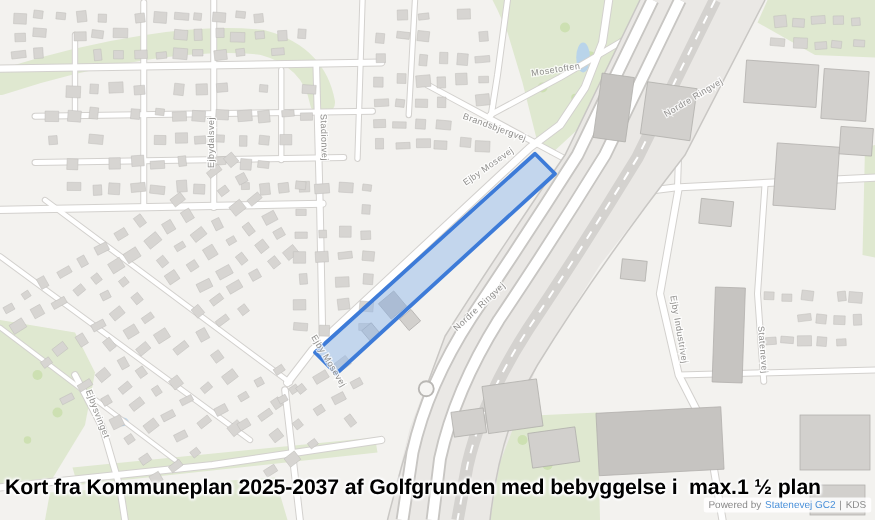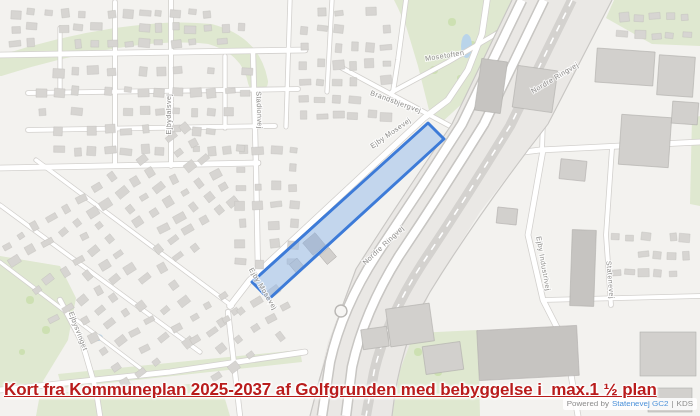--- a/index.html
+++ b/index.html
@@ -3,23 +3,22 @@
 <meta charset="utf-8">
 <style>
   html,body{margin:0;padding:0;background:#ffffff;}
   .stage{
     position:relative;width:700px;height:416px;overflow:hidden;
     font-family:"Liberation Sans",sans-serif;background:#f3f2ef;
   }
   #map-svg{position:absolute;left:0;top:0;width:700px;height:416px;display:block;}
   .caption{
     position:absolute;left:4px;bottom:18px;line-height:1;
-    font-size:17px;font-weight:bold;color:#b91c1c;white-space:pre;letter-spacing:-0.1px;
+    font-size:17px;font-weight:bold;color:#000000;white-space:pre;letter-spacing:-0.1px;
     text-shadow:0 0 3px #fff,0 0 3px #fff,0 0 4px #fff,1px 1px 2px #fff,-1px -1px 2px #fff,1px -1px 2px #fff,-1px 1px 2px #fff;
-    text-decoration:underline;
   }
   .attribution{
     position:absolute;right:3px;bottom:6px;font-size:8px;color:#8a8a8a;
     background:rgba(255,255,255,0.85);padding:1px 4px;border-radius:2px;
     display:flex;gap:3px;align-items:center;line-height:1.2;
   }
   .attribution a{color:#4a90d9;text-decoration:none;cursor:pointer;}
 </style>
 </head>
 <body>

